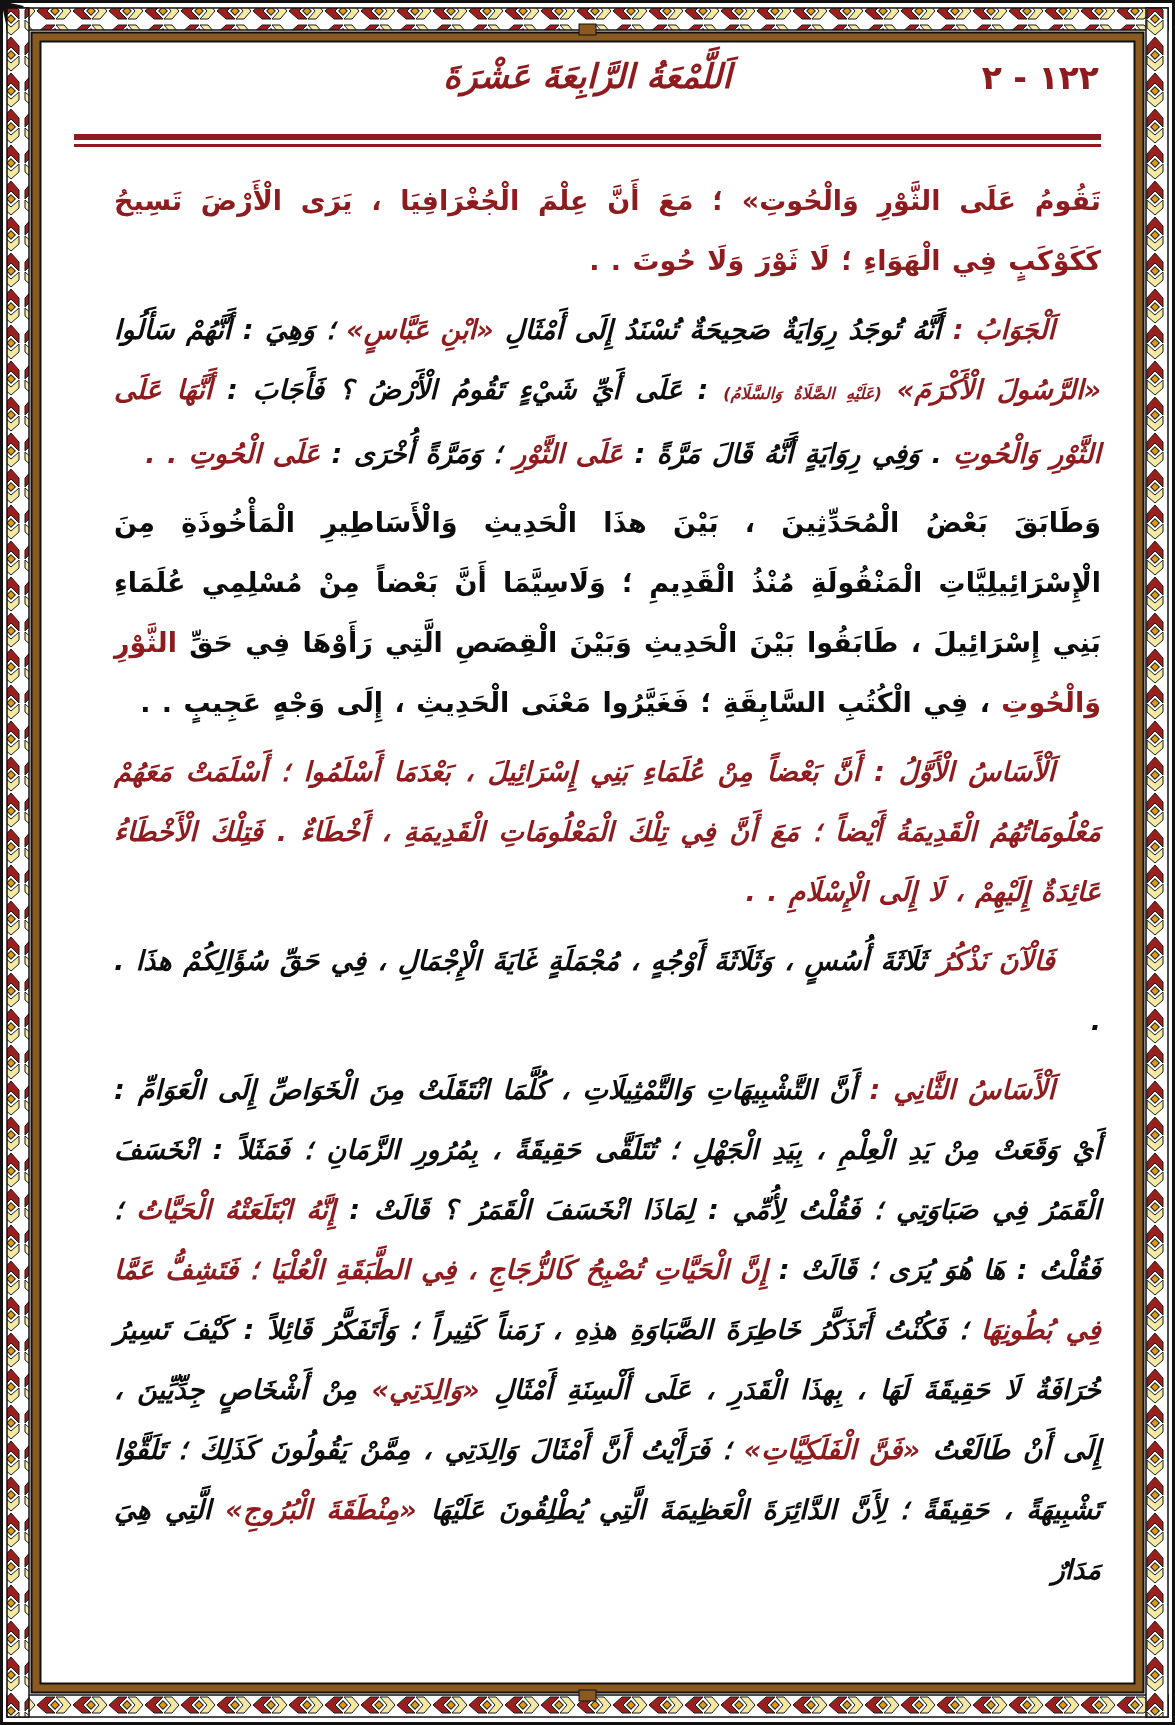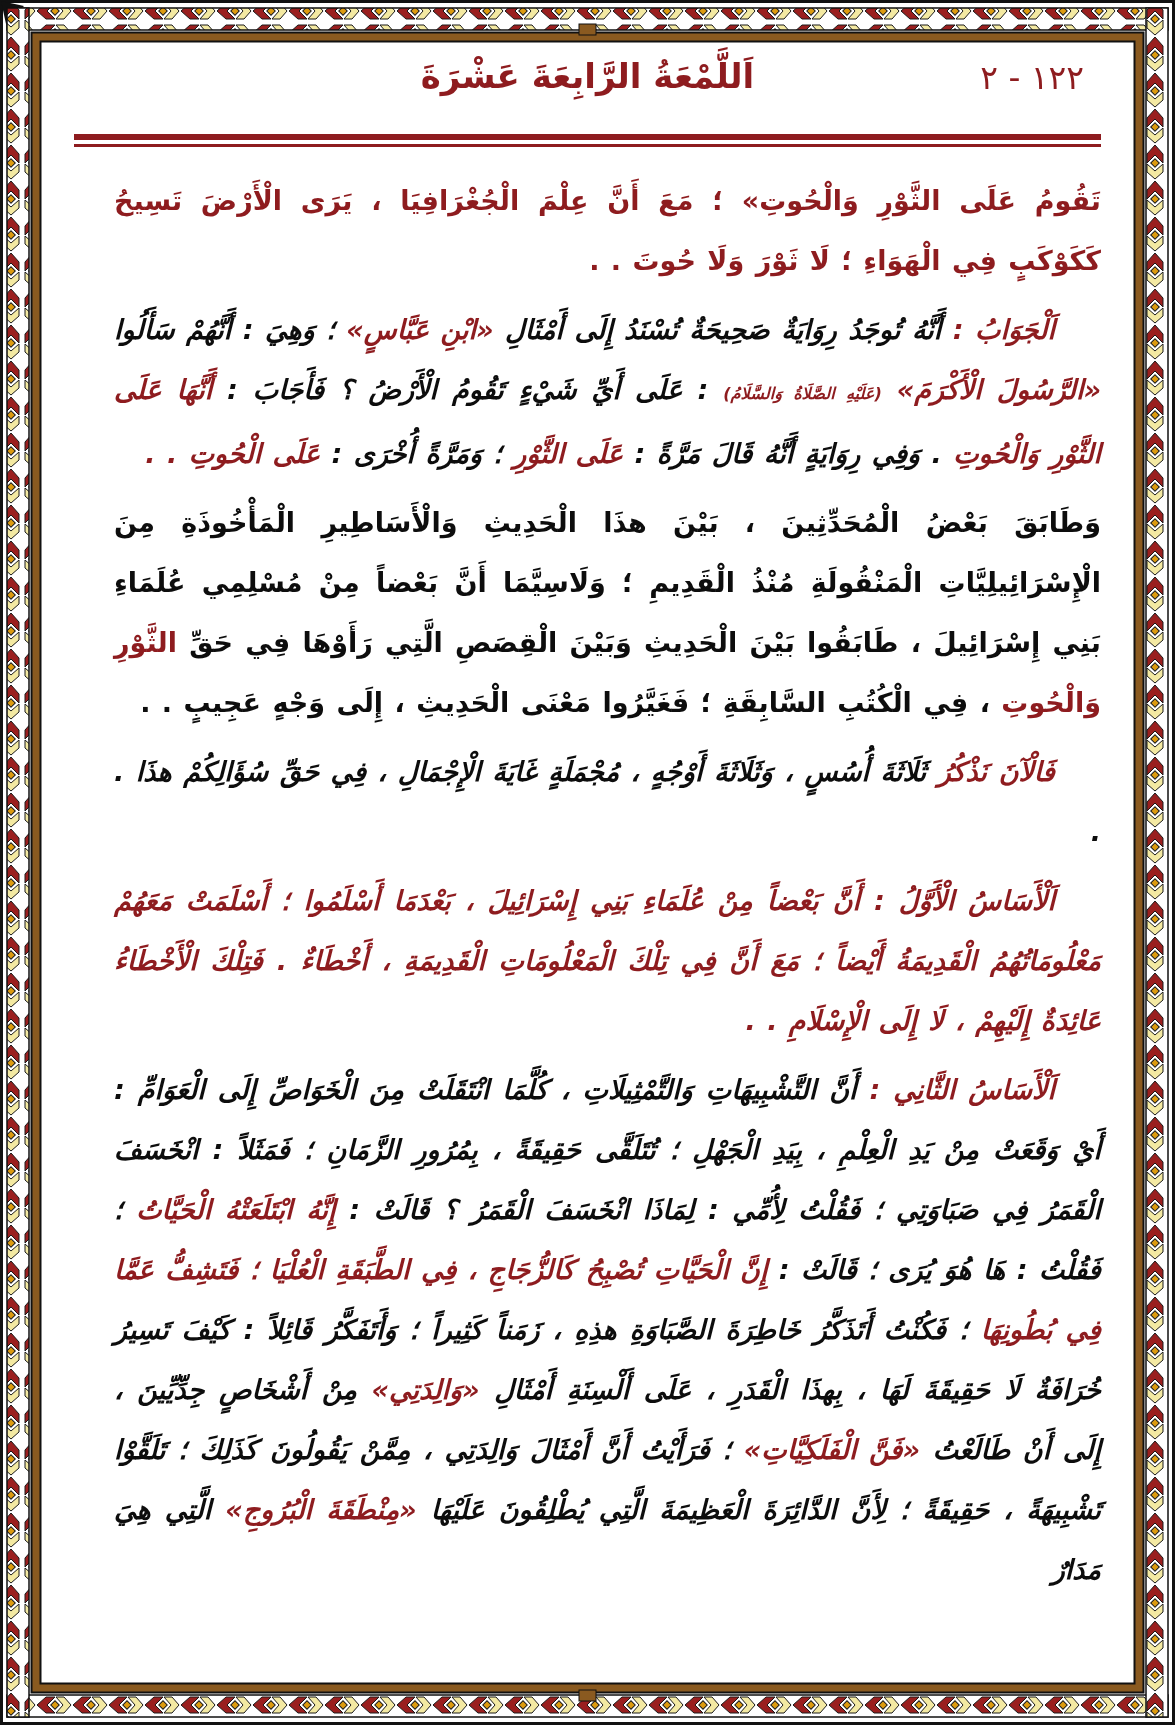--- a/index.html
+++ b/index.html
@@ -17,27 +17,27 @@
   }
   .frame{position:absolute;inset:0;z-index:0;}
   .content{
     position:absolute;inset:0;z-index:1;
     padding:46px 72px 40px 72px;
     direction:rtl;
     box-sizing:border-box;
   }
   .header{position:relative;height:74px;}
   .page-number{
-    position:absolute;left:auto;right:19px;top:12px;
-    color:var(--accent-red);font-size:33px;font-weight:400;
+    position:absolute;left:auto;right:4px;top:12px;
+    color:var(--accent-red);font-size:33px;font-weight:700;
     letter-spacing:2px;
   }
   .page-title{
     text-align:center;color:var(--accent-red);
-    font-size:34px;font-weight:700;padding-top:10px;
+    font-size:34px;font-weight:700;padding-top:10px;font-style:italic;
   }
   .rule{margin:14px 2px 18px 2px;}
   .rule .thick{height:6px;background:var(--accent-red);}
   .rule .gap{height:4px;}
   .rule .thin{height:3px;background:var(--accent-red);}
   .body-text{padding:6px 2px 0 2px;margin-left:40px;}
   .para{
     margin:0 0 9px 0;
     font-size:27px;font-weight:700;line-height:60px;
     text-align:justify;
@@ -93,17 +93,17 @@
   <div class="rule">
     <div class="thick"></div>
     <div class="gap"></div>
     <div class="thin"></div>
   </div>
 
   <div class="body-text">
       <p class="para"><span class="run-red">تَقُومُ عَلَى الثَّوْرِ وَالْحُوتِ» ؛ مَعَ أَنَّ عِلْمَ الْجُغْرَافِيَا ، يَرَى الْأَرْضَ تَسِيحُ كَكَوْكَبٍ فِي الْهَوَاءِ ؛ لَا ثَوْرَ وَلَا حُوتَ . .</span></p>
       <p class="para indent"><span class="run-red">اَلْجَوَابُ : </span><span class="run-black">أَنَّهُ تُوجَدُ رِوَايَةٌ صَحِيحَةٌ تُسْنَدُ إِلَى أَمْثَالِ </span><span class="run-red">«ابْنِ عَبَّاسٍ»</span><span class="run-black"> ؛ وَهِيَ : أَنَّهُمْ سَأَلُوا </span><span class="run-red">«الرَّسُولَ الْأَكْرَمَ» </span><span class="run-honorific">(عَلَيْهِ الصَّلَاةُ وَالسَّلَامُ)</span><span class="run-black"> : عَلَى أَيِّ شَيْءٍ تَقُومُ الْأَرْضُ ؟ فَأَجَابَ : </span><span class="run-red">أَنَّهَا عَلَى الثَّوْرِ وَالْحُوتِ</span><span class="run-black"> . وَفِي رِوَايَةٍ أَنَّهُ قَالَ مَرَّةً : </span><span class="run-red">عَلَى الثَّوْرِ</span><span class="run-black"> ؛ وَمَرَّةً أُخْرَى : </span><span class="run-red">عَلَى الْحُوتِ . .</span></p>
       <p class="para"><span class="run-black">وَطَابَقَ بَعْضُ الْمُحَدِّثِينَ ، بَيْنَ هذَا الْحَدِيثِ وَالْأَسَاطِيرِ الْمَأْخُوذَةِ مِنَ الْإِسْرَائِيلِيَّاتِ الْمَنْقُولَةِ مُنْذُ الْقَدِيمِ ؛ وَلَاسِيَّمَا أَنَّ بَعْضاً مِنْ مُسْلِمِي عُلَمَاءِ بَنِي إِسْرَائِيلَ ، طَابَقُوا بَيْنَ الْحَدِيثِ وَبَيْنَ الْقِصَصِ الَّتِي رَأَوْهَا فِي حَقِّ </span><span class="run-red">الثَّوْرِ وَالْحُوتِ</span><span class="run-black"> ، فِي الْكُتُبِ السَّابِقَةِ ؛ فَغَيَّرُوا مَعْنَى الْحَدِيثِ ، إِلَى وَجْهٍ عَجِيبٍ . .</span></p>
+      <p class="para indent"><span class="run-red">اَلْأَسَاسُ الْأَوَّلُ : أَنَّ بَعْضاً مِنْ عُلَمَاءِ بَنِي إِسْرَائِيلَ ، بَعْدَمَا أَسْلَمُوا ؛ أَسْلَمَتْ مَعَهُمْ مَعْلُومَاتُهُمُ الْقَدِيمَةُ أَيْضاً ؛ مَعَ أَنَّ فِي تِلْكَ الْمَعْلُومَاتِ الْقَدِيمَةِ ، أَخْطَاءٌ . فَتِلْكَ الْأَخْطَاءُ عَائِدَةٌ إِلَيْهِمْ ، لَا إِلَى الْإِسْلَامِ . .</span></p>
       <p class="para indent"><span class="run-red">فَالْآنَ نَذْكُرُ </span><span class="run-black">ثَلَاثَةَ أُسُسٍ ، وَثَلَاثَةَ أَوْجُهٍ ، مُجْمَلَةٍ غَايَةَ الْإِجْمَالِ ، فِي حَقِّ سُؤَالِكُمْ هذَا . .</span></p>
-      <p class="para indent"><span class="run-red">اَلْأَسَاسُ الْأَوَّلُ : أَنَّ بَعْضاً مِنْ عُلَمَاءِ بَنِي إِسْرَائِيلَ ، بَعْدَمَا أَسْلَمُوا ؛ أَسْلَمَتْ مَعَهُمْ مَعْلُومَاتُهُمُ الْقَدِيمَةُ أَيْضاً ؛ مَعَ أَنَّ فِي تِلْكَ الْمَعْلُومَاتِ الْقَدِيمَةِ ، أَخْطَاءٌ . فَتِلْكَ الْأَخْطَاءُ عَائِدَةٌ إِلَيْهِمْ ، لَا إِلَى الْإِسْلَامِ . .</span></p>
       <p class="para indent"><span class="run-red">اَلْأَسَاسُ الثَّانِي : </span><span class="run-black">أَنَّ التَّشْبِيهَاتِ وَالتَّمْثِيلَاتِ ، كُلَّمَا انْتَقَلَتْ مِنَ الْخَوَاصِّ إِلَى الْعَوَامِّ : أَيْ وَقَعَتْ مِنْ يَدِ الْعِلْمِ ، بِيَدِ الْجَهْلِ ؛ تُتَلَقَّى حَقِيقَةً ، بِمُرُورِ الزَّمَانِ ؛ فَمَثَلاً : انْخَسَفَ الْقَمَرُ فِي صَبَاوَتِي ؛ فَقُلْتُ لِأُمِّي : لِمَاذَا انْخَسَفَ الْقَمَرُ ؟ قَالَتْ : </span><span class="run-red">إِنَّهُ ابْتَلَعَتْهُ الْحَيَّاتُ</span><span class="run-black"> ؛ فَقُلْتُ : هَا هُوَ يُرَى ؛ قَالَتْ : </span><span class="run-red">إِنَّ الْحَيَّاتِ تُصْبِحُ كَالزُّجَاجِ ، فِي الطَّبَقَةِ الْعُلْيَا ؛ فَتَشِفُّ عَمَّا فِي بُطُونِهَا</span><span class="run-black"> ؛ فَكُنْتُ أَتَذَكَّرُ خَاطِرَةَ الصَّبَاوَةِ هذِهِ ، زَمَناً كَثِيراً ؛ وَأَتَفَكَّرُ قَائِلاً : كَيْفَ تَسِيرُ خُرَافَةٌ لَا حَقِيقَةَ لَهَا ، بِهذَا الْقَدَرِ ، عَلَى أَلْسِنَةِ أَمْثَالِ </span><span class="run-red">«وَالِدَتِي»</span><span class="run-black"> مِنْ أَشْخَاصٍ جِدِّيِّينَ ، إِلَى أَنْ طَالَعْتُ </span><span class="run-red">«فَنَّ الْفَلَكِيَّاتِ»</span><span class="run-black"> ؛ فَرَأَيْتُ أَنَّ أَمْثَالَ وَالِدَتِي ، مِمَّنْ يَقُولُونَ كَذَلِكَ ؛ تَلَقَّوْا تَشْبِيهَةً ، حَقِيقَةً ؛ لِأَنَّ الدَّائِرَةَ الْعَظِيمَةَ الَّتِي يُطْلِقُونَ عَلَيْهَا </span><span class="run-red">«مِنْطَقَةَ الْبُرُوجِ»</span><span class="run-black"> الَّتِي هِيَ مَدَارٌ</span></p>
     </div>
 </div>
 
 </body></html>

